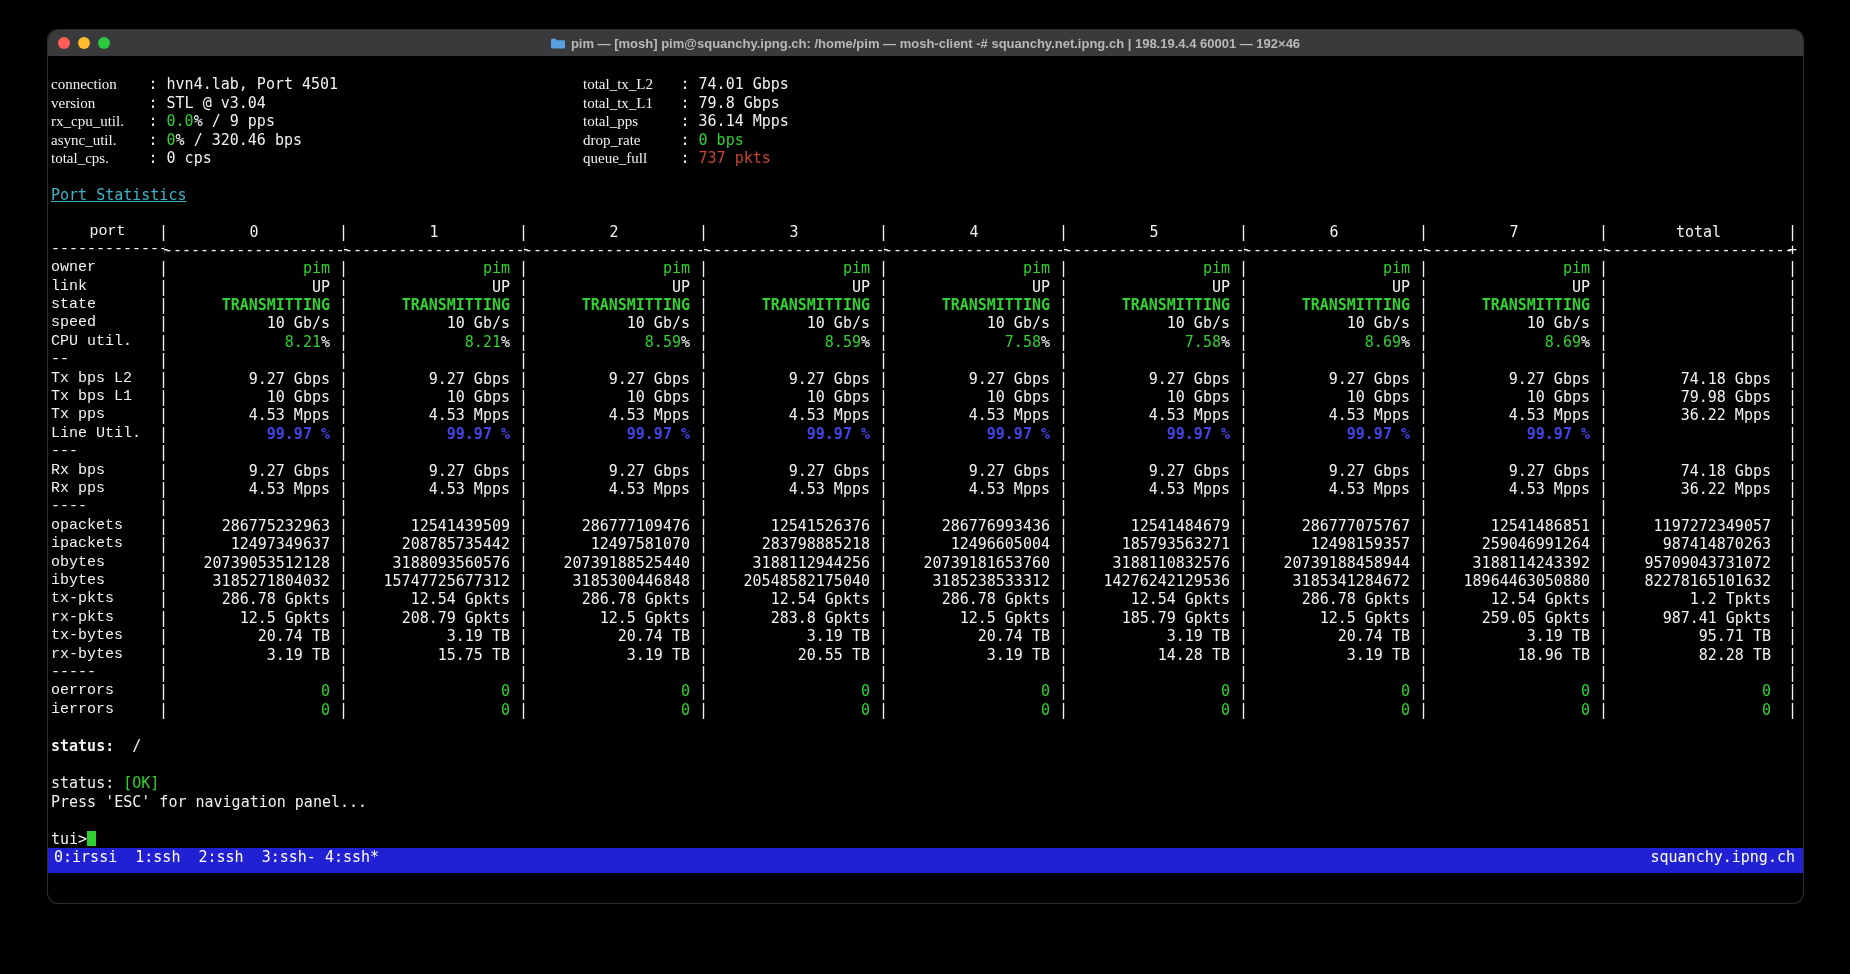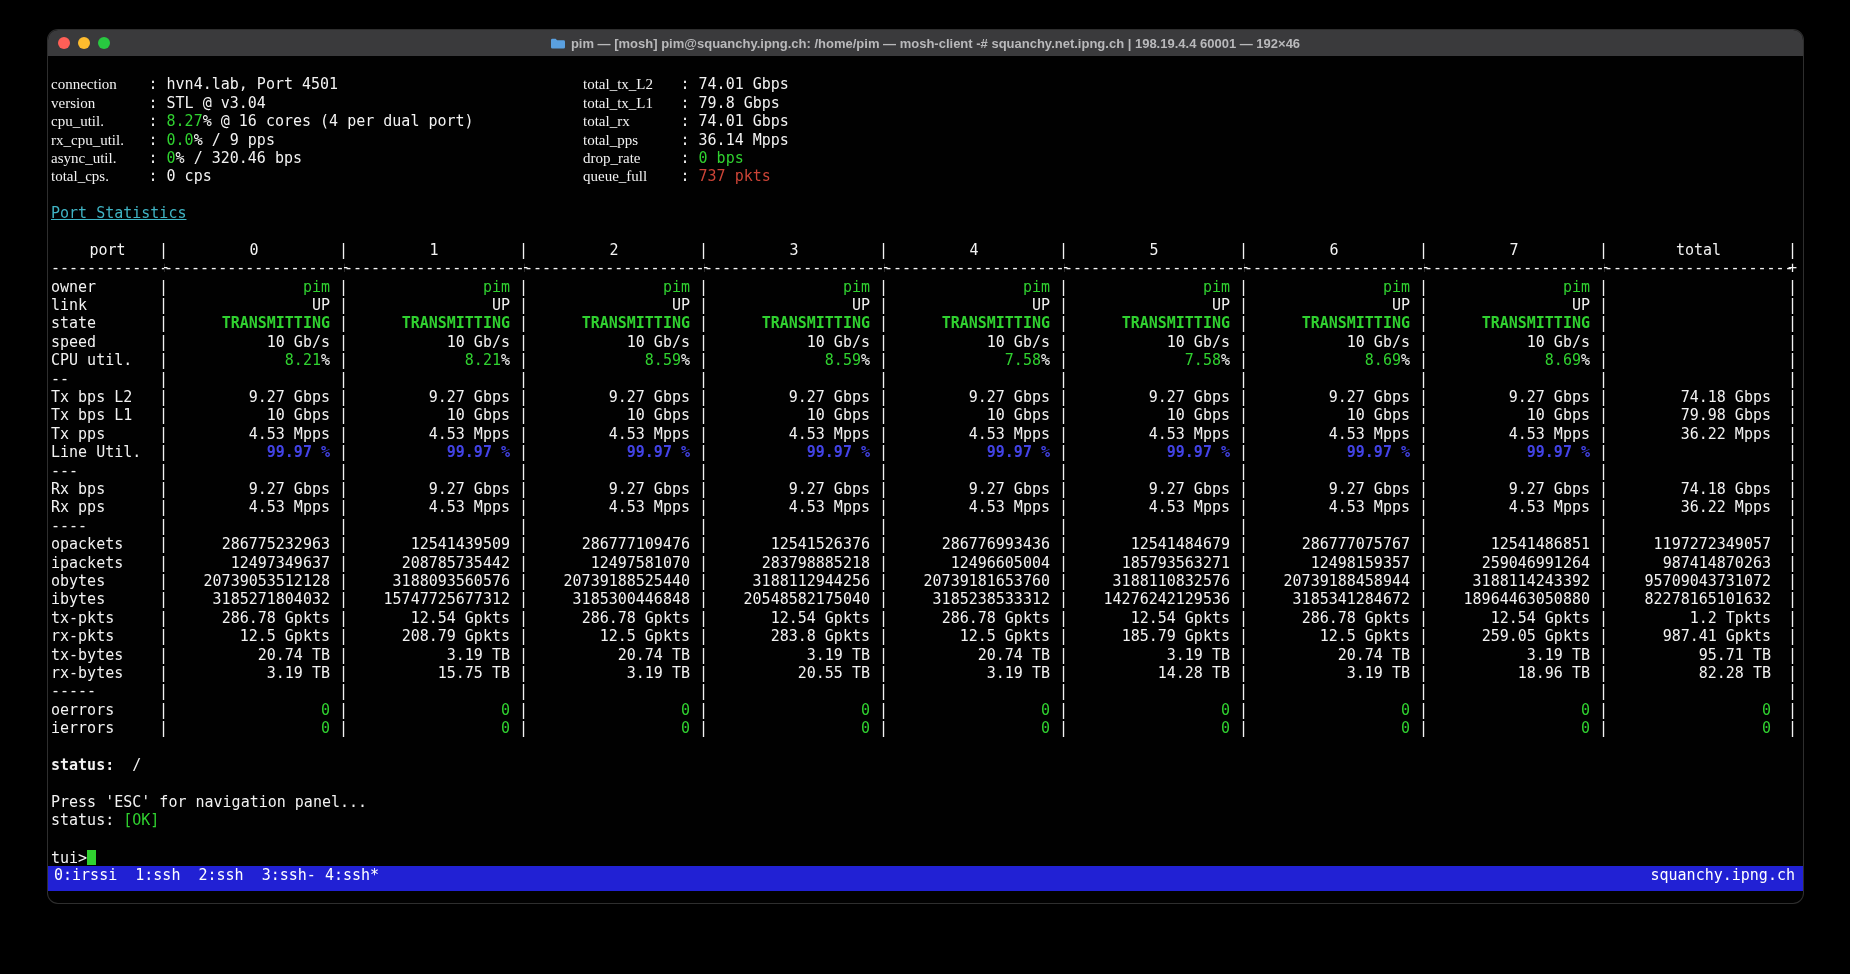--- a/index.html
+++ b/index.html
@@ -40,21 +40,21 @@
   .c-fg { color:var(--fg); }
   .c-green { color:var(--green); }
   .c-red { color:var(--red); }
   .c-blue { color:var(--blue); font-weight:bold; }
   .bold { font-weight:bold;text-align:right; }
 
   
   .ptable { width:1742px; }
   .trow { position:relative; height:18.4px; width:1742px; white-space:nowrap; }
   .tcell { display:inline-block; vertical-align:top; height:18.4px; position:relative; }
-  .tcell.lab  { width:113px; text-align:left; }
+  .tcell.lab  { width:113px; text-align:left;font-family:Liberation Mono, monospace; }
   .tcell.port { width:180px; text-align:right; padding-right:14px; }
   .tcell.tot  { width:189px; text-align:right; padding-right:22px; }
   .thead .tcell { text-align:center; padding:0; }
   .sep { position:absolute; left:0; top:0; transform:translateX(-55%); color:var(--fg); }
   .sep.row-end { left:1742px; }
   .hr .tcell { padding:0; text-align:left; overflow:hidden; }
   .dashes { letter-spacing:0; }
 
   
   .spin { margin-left:2ch; }
@@ -87,21 +87,20 @@
       <span>pim — [mosh] pim@squanchy.ipng.ch: /home/pim — mosh-client -# squanchy.net.ipng.ch | 198.19.4.4 60001 — 192×46</span>
     </div>
   </div>
 
   <div class="term">
     <div class="line blank"></div>
 
     <div>
         <div class="line gs-line"><span class="gs-group"><span class="gs-label c-fg">connection</span><span class="c-fg">: </span><span class="c-fg">hvn4.lab, Port 4501</span></span><span class="gs-group gs-right"><span class="gs-label c-fg">total_tx_L2</span><span class="c-fg">: </span><span class="c-fg">74.01 Gbps</span></span></div>
         <div class="line gs-line"><span class="gs-group"><span class="gs-label c-fg">version</span><span class="c-fg">: </span><span class="c-fg">STL @ v3.04</span></span><span class="gs-group gs-right"><span class="gs-label c-fg">total_tx_L1</span><span class="c-fg">: </span><span class="c-fg">79.8 Gbps</span></span></div>
-        <div class="line gs-line"><span class="gs-group"><span class="gs-label c-fg">cpu_util.</span><span class="c-fg">: </span><span class="c-green">8.27</span><span class="c-fg">% @ 16 cores (4 per dual port)</span></span><span class="gs-group gs-right"><span class="gs-label c-fg">total_rx</span><span class="c-fg">: </span><span class="c-fg">74.01 Gbps</span></span></div>
         <div class="line gs-line"><span class="gs-group"><span class="gs-label c-fg">rx_cpu_util.</span><span class="c-fg">: </span><span class="c-green">0.0</span><span class="c-fg">% / 9 pps</span></span><span class="gs-group gs-right"><span class="gs-label c-fg">total_pps</span><span class="c-fg">: </span><span class="c-fg">36.14 Mpps</span></span></div>
         <div class="line gs-line"><span class="gs-group"><span class="gs-label c-fg">async_util.</span><span class="c-fg">: </span><span class="c-green">0</span><span class="c-fg">% / 320.46 bps</span></span><span class="gs-group gs-right"><span class="gs-label c-fg">drop_rate</span><span class="c-fg">: </span><span class="c-green">0 bps</span></span></div>
         <div class="line gs-line"><span class="gs-group"><span class="gs-label c-fg">total_cps.</span><span class="c-fg">: </span><span class="c-fg">0 cps</span></span><span class="gs-group gs-right"><span class="gs-label c-fg">queue_full</span><span class="c-fg">: </span><span class="c-red">737 pkts</span></span></div>
       </div>
 
     <div class="line blank"></div>
     <div class="line heading">Port Statistics</div>
     <div class="line blank"></div>
 
     <div class="ptable">
@@ -130,22 +129,22 @@
         <div class="trow"><span class="tcell lab"><span class="c-fg">tx-bytes</span></span><span class="tcell port"><span class="sep">|</span><span class="c-fg">20.74 TB</span></span><span class="tcell port"><span class="sep">|</span><span class="c-fg">3.19 TB</span></span><span class="tcell port"><span class="sep">|</span><span class="c-fg">20.74 TB</span></span><span class="tcell port"><span class="sep">|</span><span class="c-fg">3.19 TB</span></span><span class="tcell port"><span class="sep">|</span><span class="c-fg">20.74 TB</span></span><span class="tcell port"><span class="sep">|</span><span class="c-fg">3.19 TB</span></span><span class="tcell port"><span class="sep">|</span><span class="c-fg">20.74 TB</span></span><span class="tcell port"><span class="sep">|</span><span class="c-fg">3.19 TB</span></span><span class="tcell tot"><span class="sep">|</span><span class="c-fg">95.71 TB</span></span><span class="sep row-end">|</span></div>
         <div class="trow"><span class="tcell lab"><span class="c-fg">rx-bytes</span></span><span class="tcell port"><span class="sep">|</span><span class="c-fg">3.19 TB</span></span><span class="tcell port"><span class="sep">|</span><span class="c-fg">15.75 TB</span></span><span class="tcell port"><span class="sep">|</span><span class="c-fg">3.19 TB</span></span><span class="tcell port"><span class="sep">|</span><span class="c-fg">20.55 TB</span></span><span class="tcell port"><span class="sep">|</span><span class="c-fg">3.19 TB</span></span><span class="tcell port"><span class="sep">|</span><span class="c-fg">14.28 TB</span></span><span class="tcell port"><span class="sep">|</span><span class="c-fg">3.19 TB</span></span><span class="tcell port"><span class="sep">|</span><span class="c-fg">18.96 TB</span></span><span class="tcell tot"><span class="sep">|</span><span class="c-fg">82.28 TB</span></span><span class="sep row-end">|</span></div>
         <div class="trow"><span class="tcell lab"><span class="c-fg">-----</span></span><span class="tcell port"><span class="sep">|</span></span><span class="tcell port"><span class="sep">|</span></span><span class="tcell port"><span class="sep">|</span></span><span class="tcell port"><span class="sep">|</span></span><span class="tcell port"><span class="sep">|</span></span><span class="tcell port"><span class="sep">|</span></span><span class="tcell port"><span class="sep">|</span></span><span class="tcell port"><span class="sep">|</span></span><span class="tcell tot"><span class="sep">|</span></span><span class="sep row-end">|</span></div>
         <div class="trow"><span class="tcell lab"><span class="c-fg">oerrors</span></span><span class="tcell port"><span class="sep">|</span><span class="c-green">0</span></span><span class="tcell port"><span class="sep">|</span><span class="c-green">0</span></span><span class="tcell port"><span class="sep">|</span><span class="c-green">0</span></span><span class="tcell port"><span class="sep">|</span><span class="c-green">0</span></span><span class="tcell port"><span class="sep">|</span><span class="c-green">0</span></span><span class="tcell port"><span class="sep">|</span><span class="c-green">0</span></span><span class="tcell port"><span class="sep">|</span><span class="c-green">0</span></span><span class="tcell port"><span class="sep">|</span><span class="c-green">0</span></span><span class="tcell tot"><span class="sep">|</span><span class="c-green">0</span></span><span class="sep row-end">|</span></div>
         <div class="trow"><span class="tcell lab"><span class="c-fg">ierrors</span></span><span class="tcell port"><span class="sep">|</span><span class="c-green">0</span></span><span class="tcell port"><span class="sep">|</span><span class="c-green">0</span></span><span class="tcell port"><span class="sep">|</span><span class="c-green">0</span></span><span class="tcell port"><span class="sep">|</span><span class="c-green">0</span></span><span class="tcell port"><span class="sep">|</span><span class="c-green">0</span></span><span class="tcell port"><span class="sep">|</span><span class="c-green">0</span></span><span class="tcell port"><span class="sep">|</span><span class="c-green">0</span></span><span class="tcell port"><span class="sep">|</span><span class="c-green">0</span></span><span class="tcell tot"><span class="sep">|</span><span class="c-green">0</span></span><span class="sep row-end">|</span></div>
       </div>
 
     <div class="line blank"></div>
     <div class="line"><span class="bold c-fg">status:</span><span class="c-fg spin">/</span></div>
     <div class="line blank"></div>
+    <div class="line"><span class="c-fg">status:</span><span class="c-green okval">[OK]</span></div>
     <div class="line c-fg">Press 'ESC' for navigation panel...</div>
-    <div class="line"><span class="c-fg">status:</span><span class="c-green okval">[OK]</span></div>
     <div class="line blank"></div>
     <div class="line"><span class="c-fg">tui&gt;</span><span class="cursor"></span></div>
 
     <div class="tmux-bar">
       <span>0:irssi  1:ssh  2:ssh  3:ssh- 4:ssh*</span>
       <span>squanchy.ipng.ch</span>
     </div>
   </div>
 </div>
 

